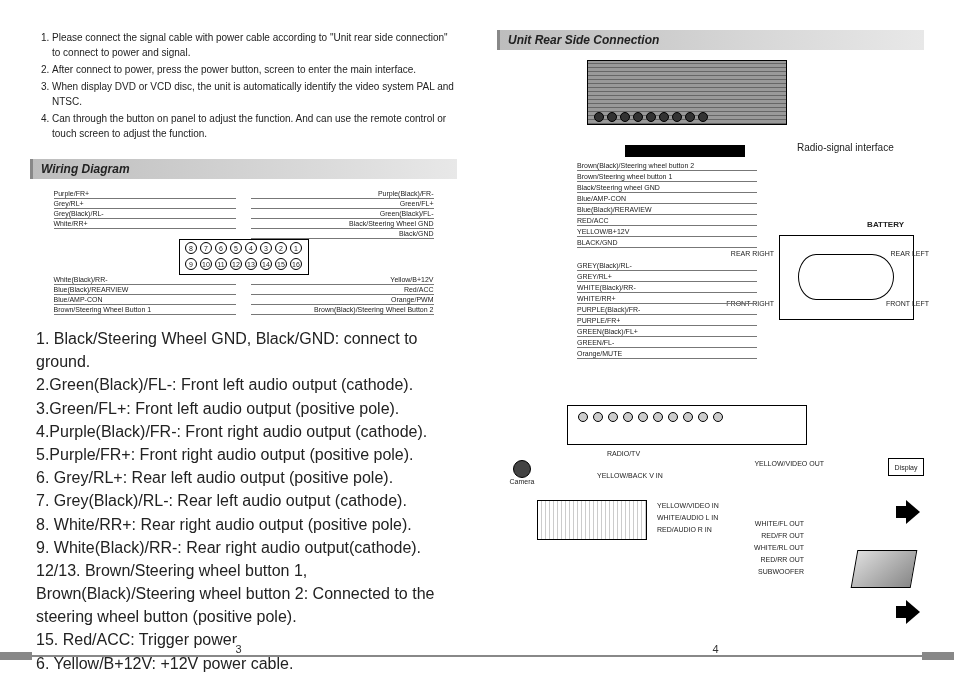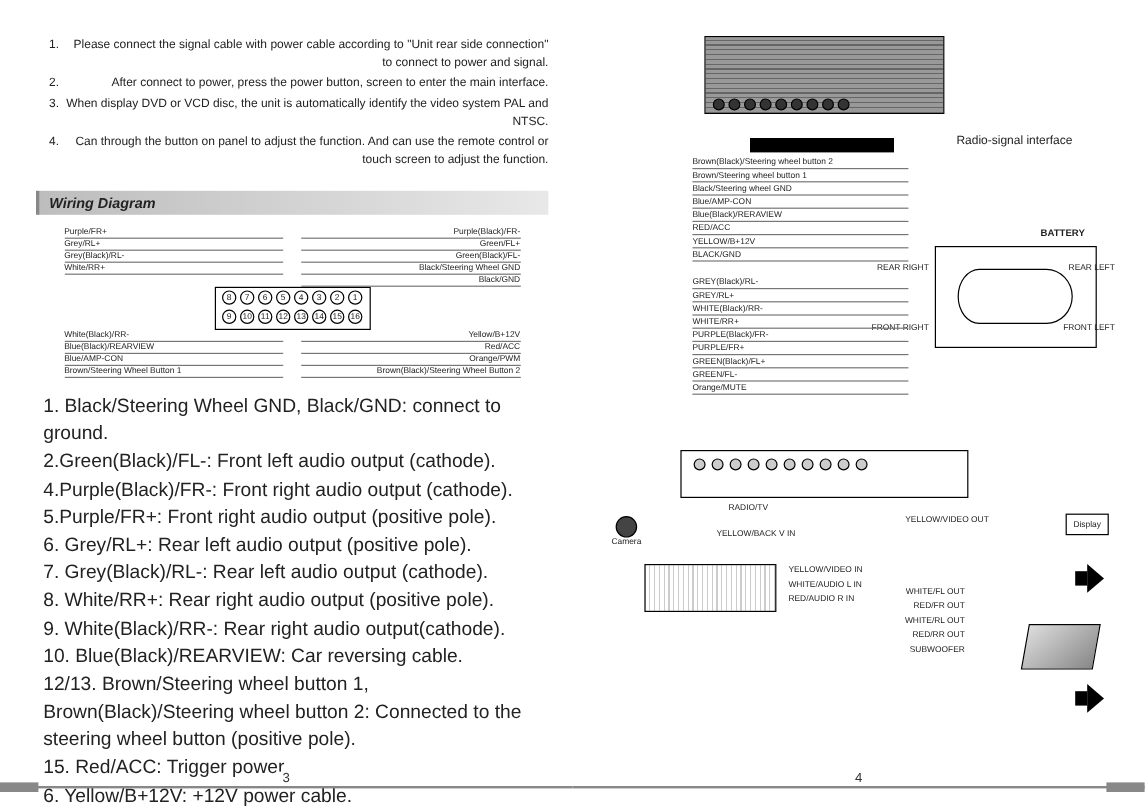--- a/index.html
+++ b/index.html
@@ -36,21 +36,20 @@
   }
   .intro-list {
     list-style: decimal;
     padding-left: 22px;
     margin-bottom: 18px;
   }
   .intro-list li {
     font-size: 10px;
     line-height: 1.5;
     margin-bottom: 2px;
-    text-align: right;
   }
   .wiring-diagram-box {
     margin: 8px auto 12px auto;
     width: 380px;
     position: relative;
   }
   .connector-block {
     width: 130px;
     height: 36px;
     border: 1.5px solid #000;
@@ -275,34 +274,35 @@
           <span class="wl">Red/ACC</span>
           <span class="wl">Orange/PWM</span>
           <span class="wl">Brown(Black)/Steering Wheel Button 2</span>
         </div>
       </div>
     </div>
 
     <ul class="wiring-list">
       <li>1. Black/Steering Wheel GND, Black/GND: connect to ground.</li>
       <li>2.Green(Black)/FL-: Front left audio output (cathode).</li>
+      <li>3.Green/FL+: Front left audio output (positive pole).</li>
       <li>4.Purple(Black)/FR-: Front right audio output (cathode).</li>
       <li>5.Purple/FR+: Front right audio output (positive pole).</li>
       <li>6. Grey/RL+: Rear left audio output (positive pole).</li>
       <li>7. Grey(Black)/RL-: Rear left audio output (cathode).</li>
       <li>8. White/RR+: Rear right audio output (positive pole).</li>
       <li>9. White(Black)/RR-: Rear right audio output(cathode).</li>
-      <li>10. Blue(Black)/REARVIEW: Car reversing cable.</li>
       <li>12/13. Brown/Steering wheel button 1, Brown(Black)/Steering wheel button 2: Connected to the steering wheel button (positive pole).</li>
       <li>15. Red/ACC: Trigger power</li>
       <li>6. Yellow/B+12V: +12V power cable.</li>
     </ul>
   </div>
 
   <div class="col">
+    <div class="section-header">Unit Rear Side Connection</div>
 
     <div class="schematic">
 
       <div class="head-unit">
         <div class="head-unit-ports">
           <span class="port-circle"></span>
           <span class="port-circle"></span>
           <span class="port-circle"></span>
           <span class="port-circle"></span>
           <span class="port-circle"></span>

